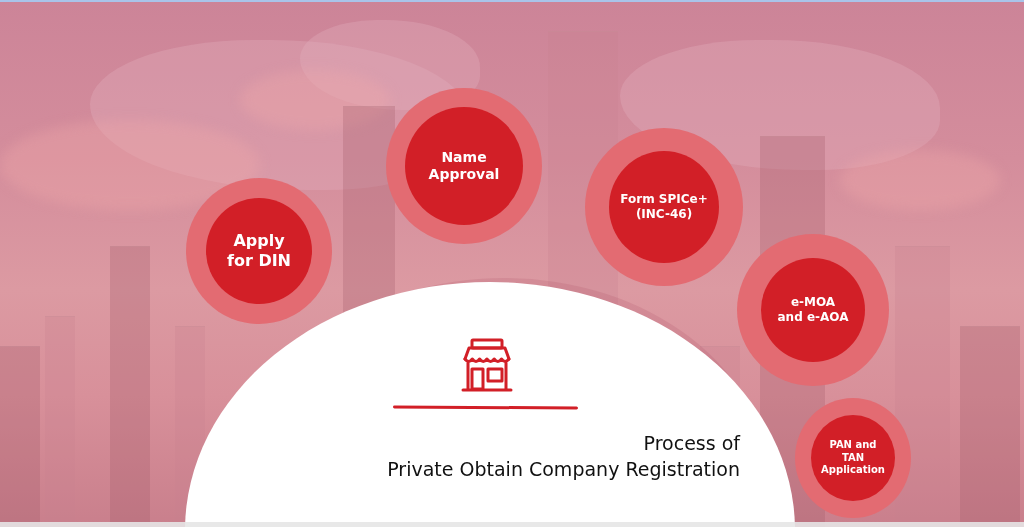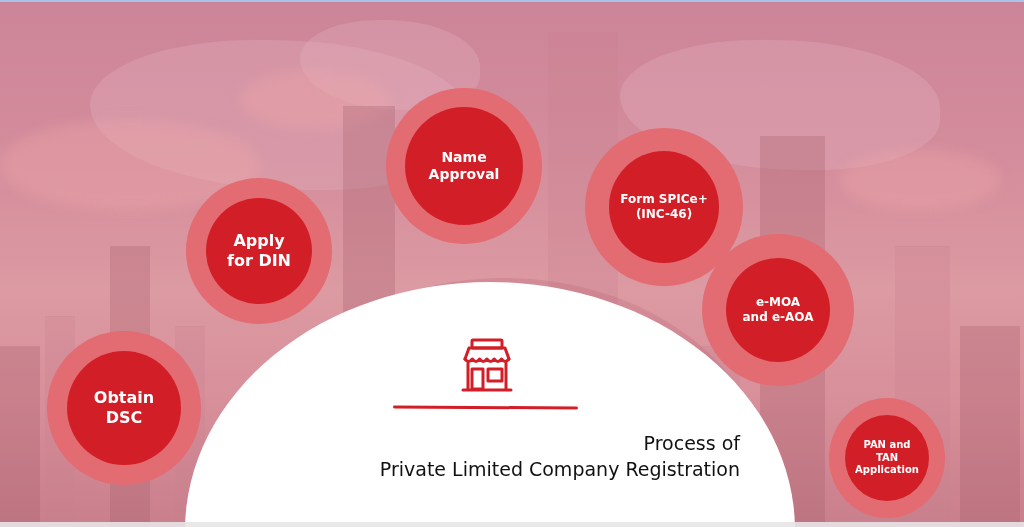--- a/index.html
+++ b/index.html
@@ -59,55 +59,51 @@
   <div class="bldg" style="left:343px;width:52px;height:420px;"></div>
   <div class="bldg light" style="left:548px;width:70px;height:495px;"></div>
   <div class="bldg" style="left:760px;width:65px;height:390px;"></div>
   <div class="bldg light" style="left:895px;width:55px;height:280px;"></div>
   <div class="bldg" style="left:960px;width:60px;height:200px;"></div>
   <div class="bldg light" style="left:700px;width:40px;height:180px;"></div>
 
   <div class="arc-ring"></div>
   <div class="arc"></div>
 
-  <div class="step" style="left:47px;top:331px;width:154px;height:154px;">
-    <div class="inner" style="width:114px;height:114px;font-size:16px;">Obtain
-DSC</div>
-  </div>
   <div class="step" style="left:386px;top:88px;width:156px;height:156px;">
     <div class="inner" style="width:118px;height:118px;font-size:14px;">Name
 Approval</div>
   </div>
   <div class="step" style="left:186px;top:178px;width:146px;height:146px;">
     <div class="inner" style="width:106px;height:106px;font-size:16px;">Apply
 for DIN</div>
   </div>
   <div class="step" style="left:585px;top:128px;width:158px;height:158px;">
     <div class="inner" style="width:110px;height:112px;font-size:12px;">Form SPICe+
 (INC-46)</div>
   </div>
-  <div class="step" style="left:702px;top:234px;width:152px;height:152px;">
+  <div class="step" style="left:737px;top:234px;width:152px;height:152px;">
     <div class="inner" style="width:104px;height:104px;font-size:12px;">e-MOA
 and e-AOA</div>
   </div>
-  <div class="step" style="left:829px;top:398px;width:116px;height:120px;">
+  <div class="step" style="left:795px;top:398px;width:116px;height:120px;">
     <div class="inner" style="width:84px;height:86px;font-size:10px;">PAN and
 TAN
 Application</div>
   </div>
 
   <svg class="center-icon" viewBox="0 0 56 58" fill="none" stroke="#d21f27" stroke-width="3" stroke-linejoin="round" stroke-linecap="round">
     <rect x="13" y="3" width="30" height="8" rx="1"></rect>
     <path d="M6 22 L10 11 H46 L50 22"></path>
     <path d="M6 22 q3.7 5 7.3 0 q3.7 5 7.3 0 q3.7 5 7.3 0 q3.7 5 7.3 0 q3.7 5 7.3 0 q3.7 5 7.3 0"></path>
     <path d="M9 26 V52 M47 26 V52"></path>
     <path d="M4 53 H52"></path>
     <rect x="13" y="32" width="11" height="20"></rect>
     <rect x="29" y="32" width="14" height="12"></rect>
   </svg>
   <div class="divider"></div>
   <div class="title">
     <span>Process of</span>
-    <span>Private Limited Company Registration</span>
+    <span>Private Obtain Company Registration</span>
   </div>
 
   <div class="bottom-bar"></div>
 </div>
 
 </body></html>

